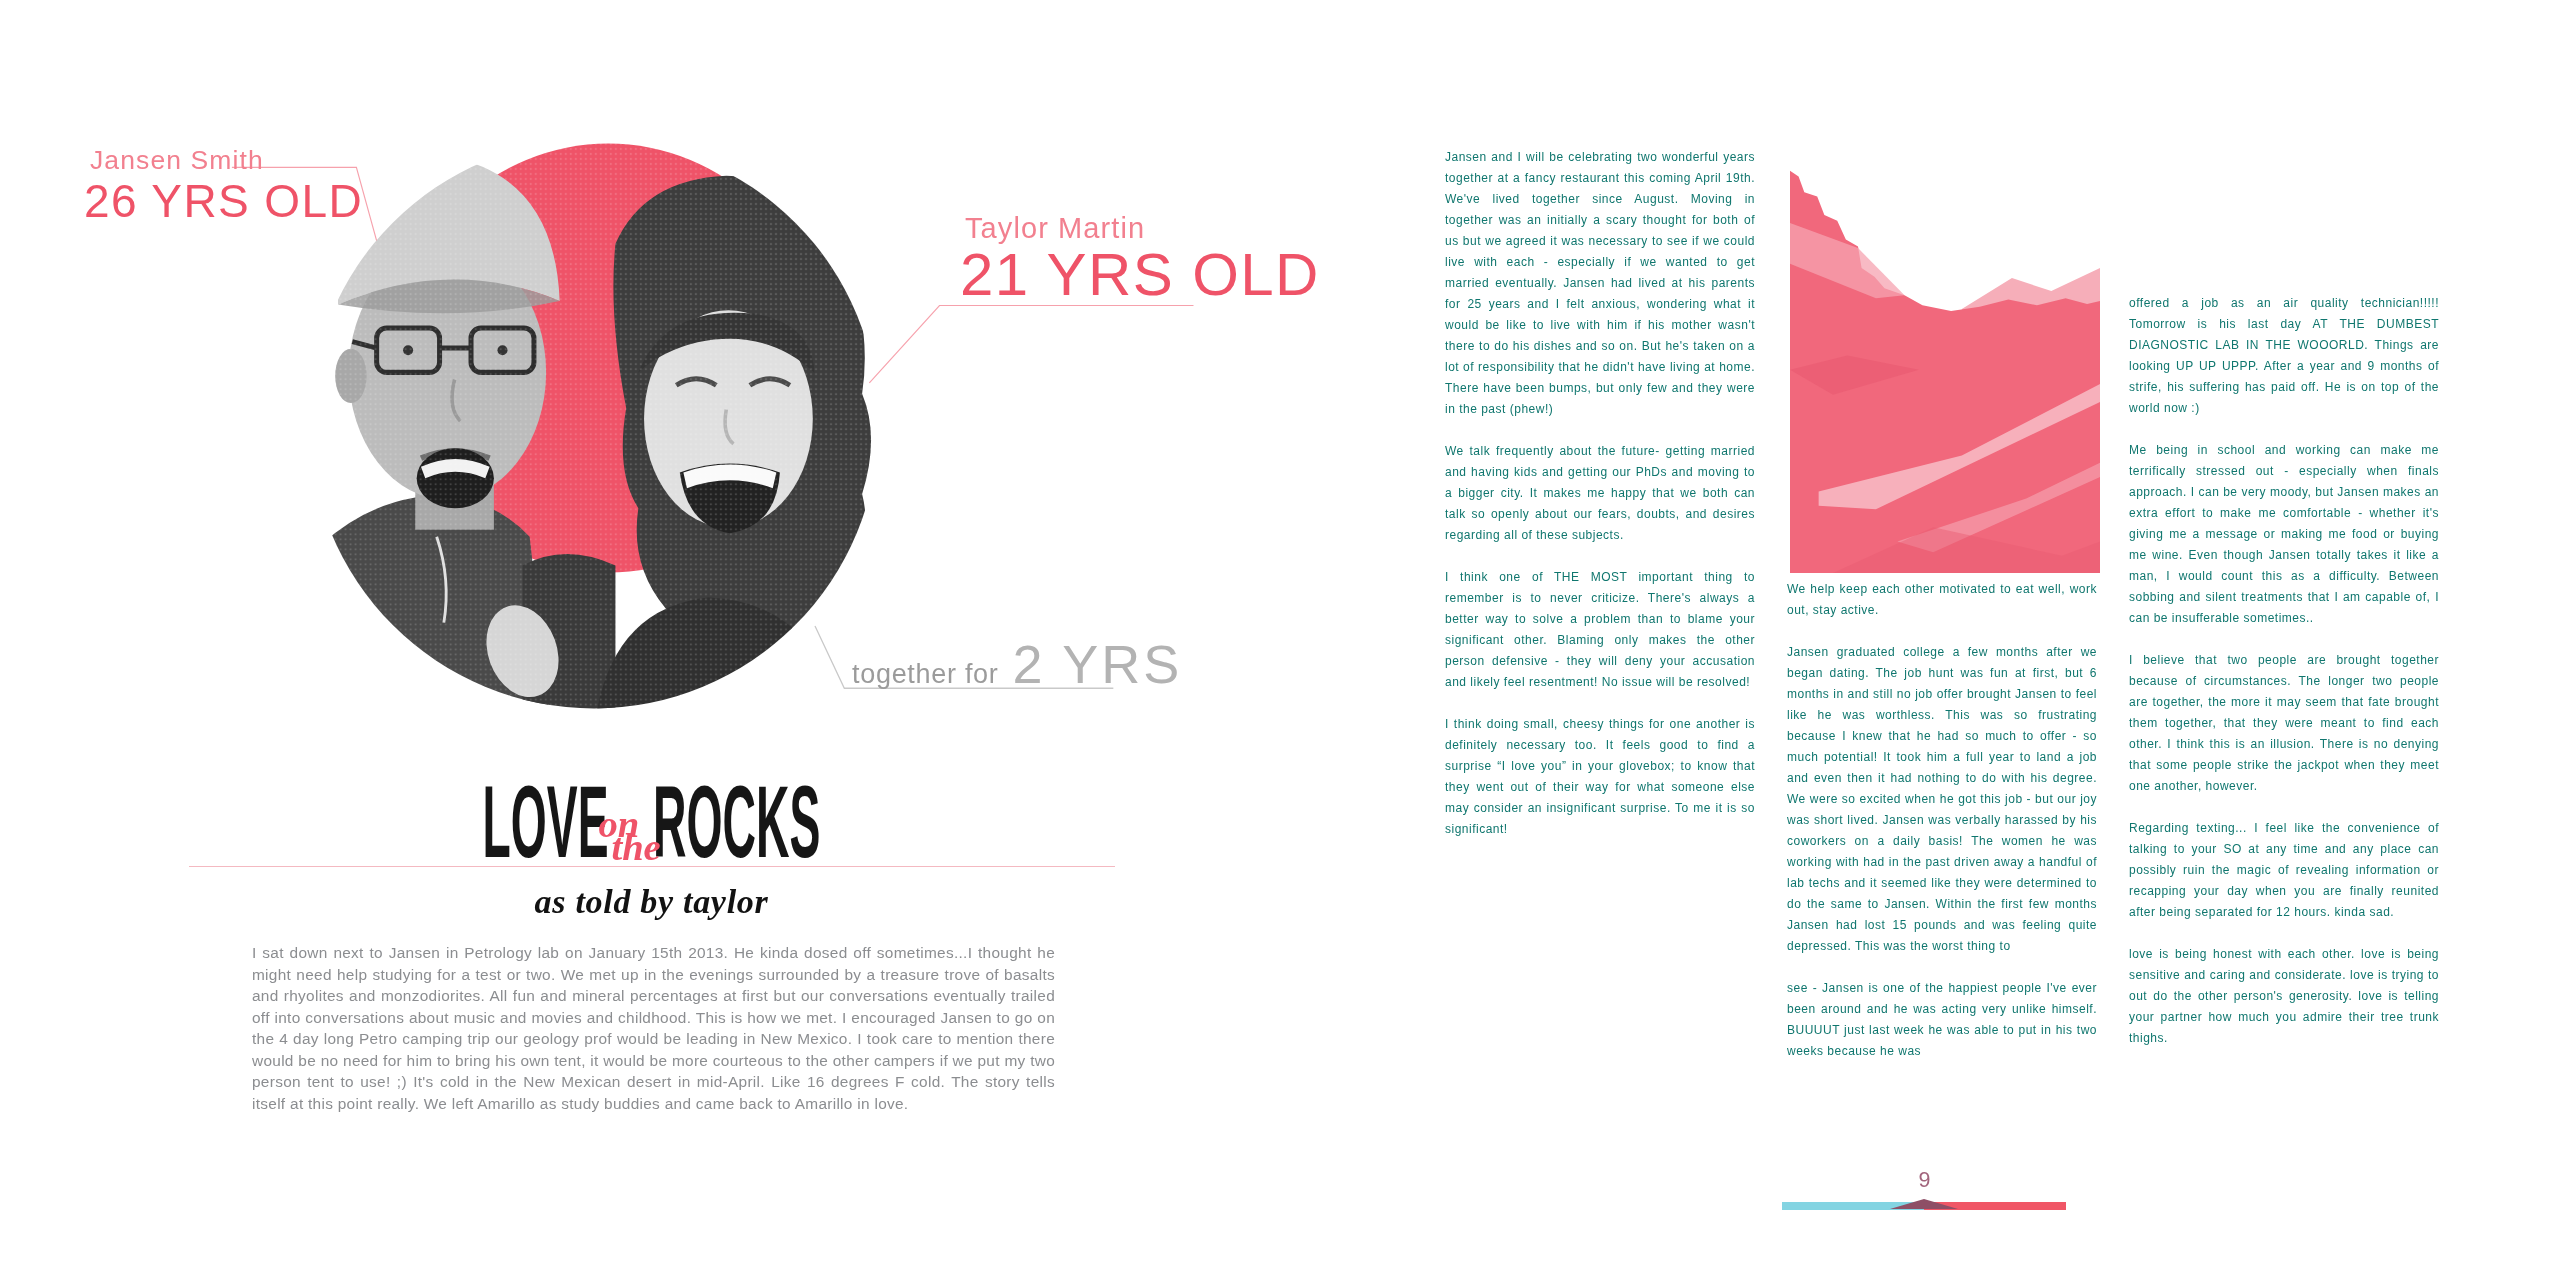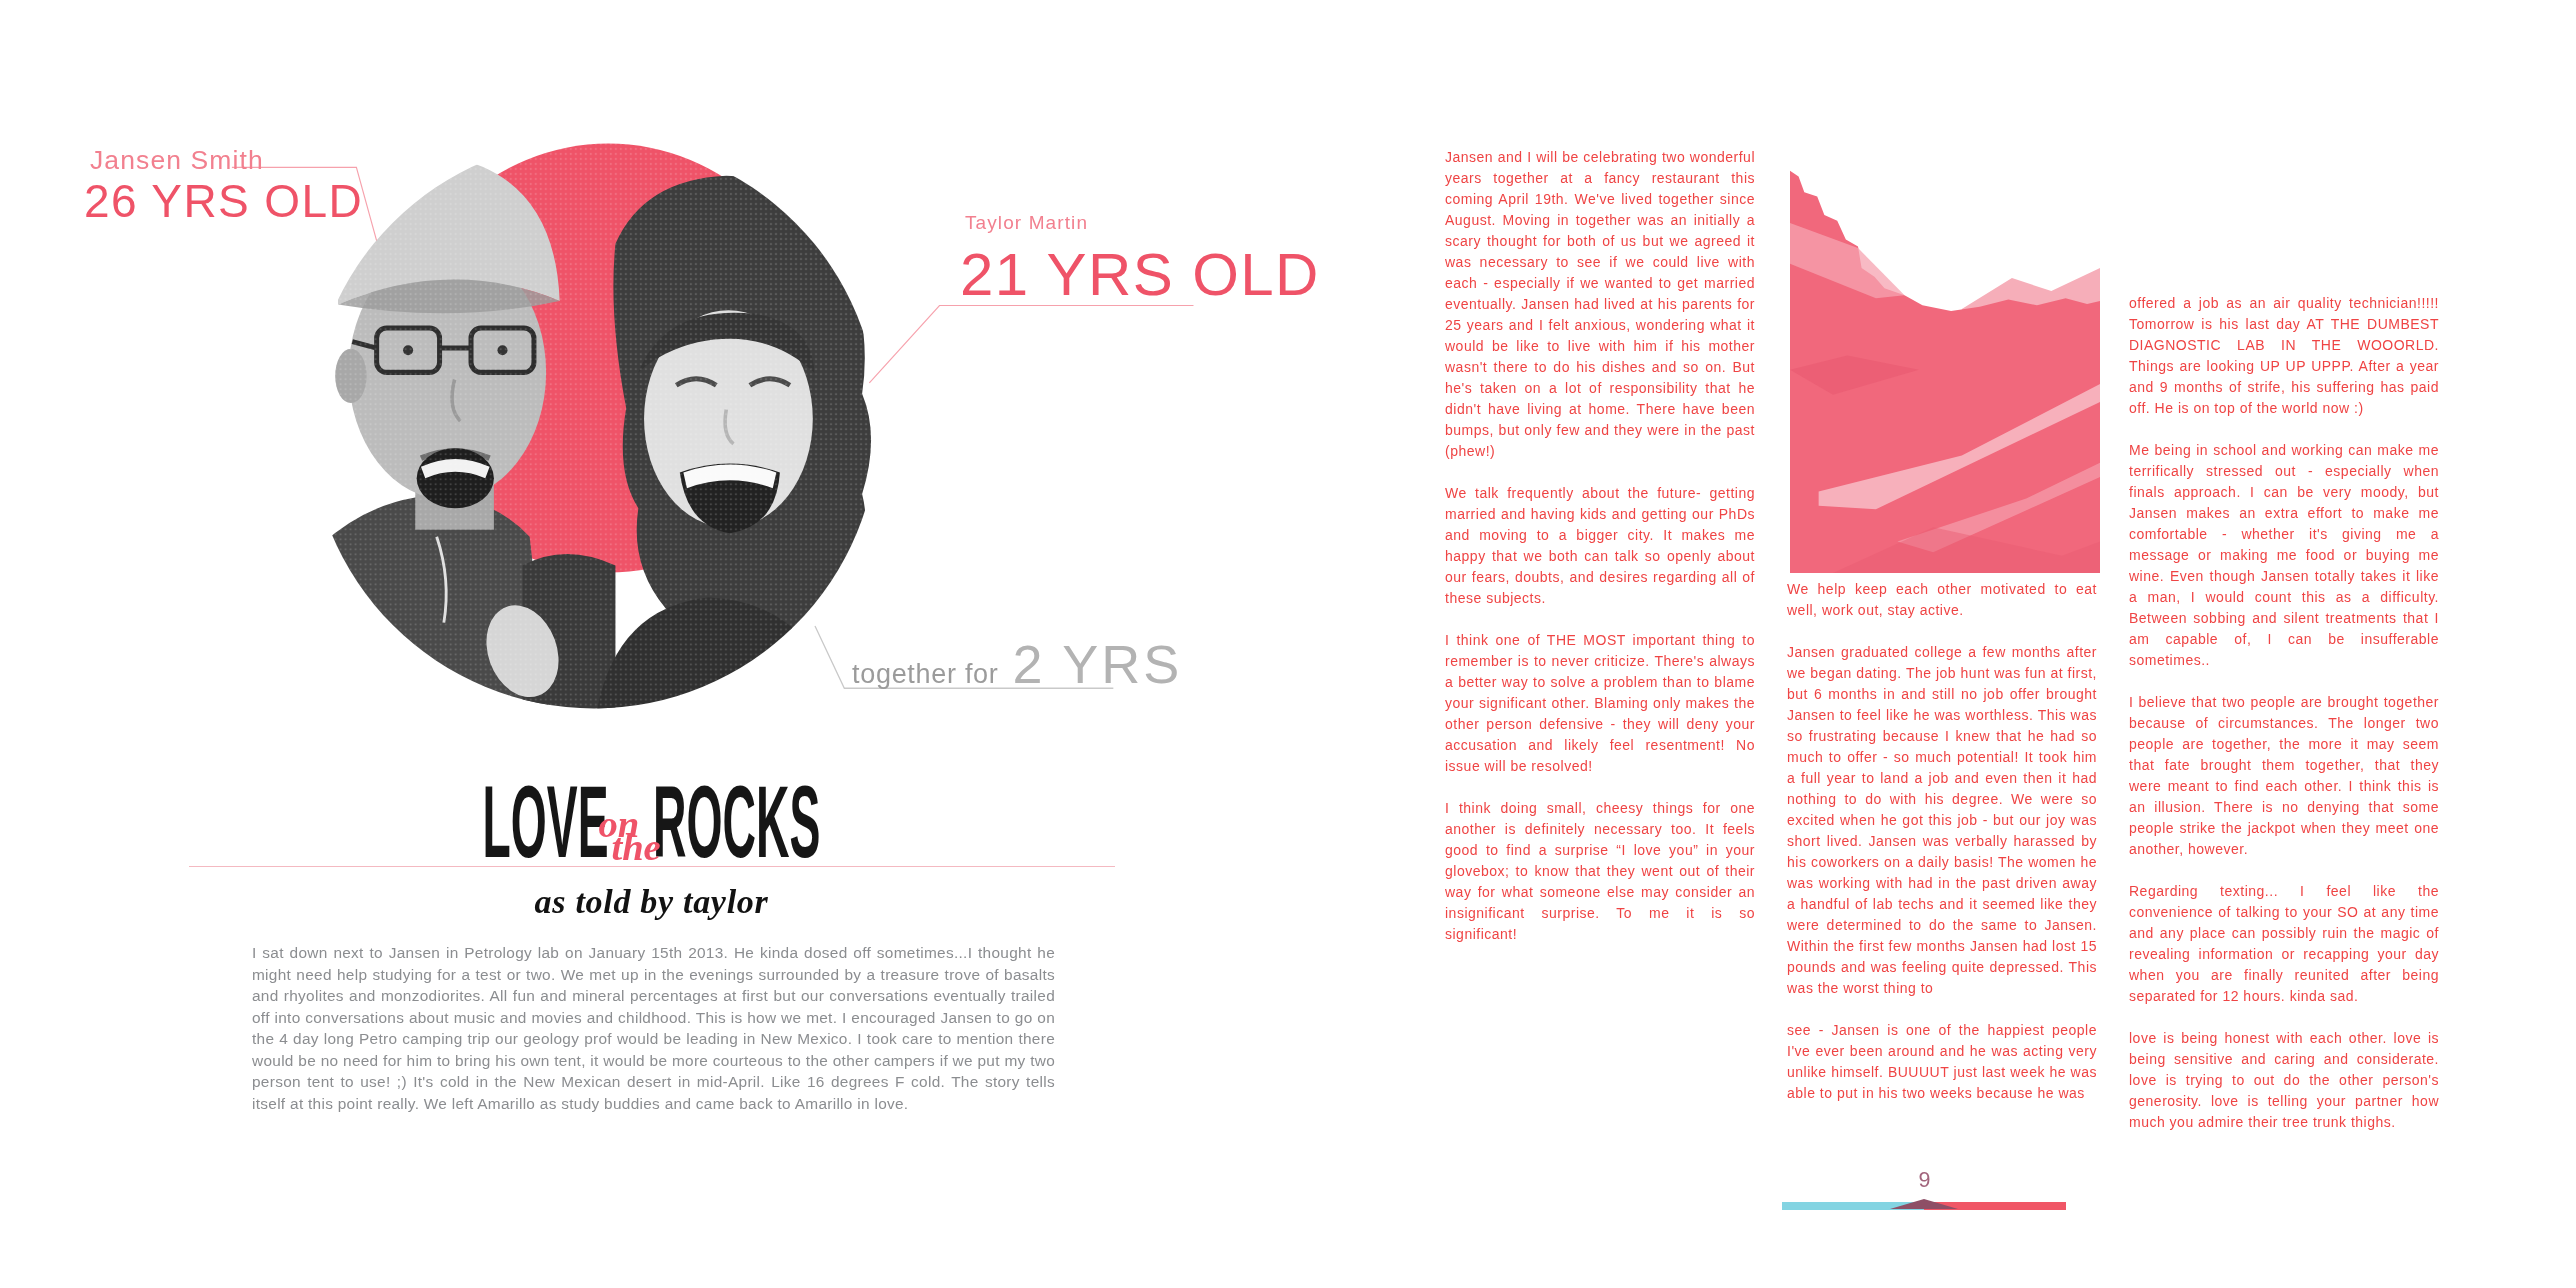--- a/index.html
+++ b/index.html
@@ -2,36 +2,36 @@
 <html style="font-size:11.4px"><head>
 <meta charset="utf-8">
 <style>
   html,body{margin:0;padding:0;}
   body{width:2576px;height:1288px;position:relative;background:#ffffff;
        font-family:"Liberation Sans",sans-serif;overflow:hidden;}
   .abs{position:absolute;}
   
   #name1{left:90px;top:145px;font-size:26.5px;color:#f2808f;letter-spacing:1.1px;}
   #age1{left:84px;top:174px;font-size:46px;color:#ef5368;letter-spacing:1.4px;font-weight:400;}
-  #name2{left:965px;top:212px;font-size:19px;color:#f2808f;letter-spacing:1.1px;}
+  #name2{left:965px;top:212px;font-size:29px;color:#f2808f;letter-spacing:1.1px;}
   #age2{left:960px;top:240px;font-size:60px;color:#ef5368;letter-spacing:1.4px;}
   #together{left:852px;top:633px;display:flex;align-items:baseline;gap:14px;}
   .tog-label{font-size:27px;color:#9b9b9b;letter-spacing:0.7px;}
   .tog-value{font-size:54px;color:#b3b3b3;letter-spacing:2.9px;}
   
   #headline{left:401px;top:767px;}
   #rule{left:189px;top:866px;width:926px;height:1.4px;background:#f4b9c1;}
   #subtitle{left:401px;top:883px;width:501px;text-align:center;
             font-family:"Liberation Serif",serif;font-style:italic;font-weight:bold;
             font-size:34px;color:#121212;letter-spacing:0.7px;}
   #intro{left:252px;top:942px;width:803px;font-size:15.4px;line-height:21.5px;
          color:#8b8d90;letter-spacing:0.3px;text-align:justify;}
   
-  .col{position:absolute;width:310px;font-size:14px;line-height:21px;
-       color:#ef4444;letter-spacing:0.5px;text-align:justify;}
+  .col{position:absolute;width:310px;font-size:12px;line-height:21px;
+       color:#0f766e;letter-spacing:0.5px;text-align:justify;}
   .col p{margin:0 0 21px 0;}
   #col1{left:1445px;top:147px;}
   #col2{left:1787px;top:579px;}
   #col3{left:2129px;top:293px;}
   #canyon{left:1790px;top:155px;width:310px;height:418px;}
   #couple{left:308px;top:136px;width:572px;height:580px;}
   #connectors{left:0;top:0;width:1288px;height:787px;}
   
   #pagenum{left:1853px;top:1168px;width:143px;text-align:center;font-size:21.5px;color:#a2647c;}
   #footerbar{left:1782px;top:1202px;width:284px;height:7.9px;}

